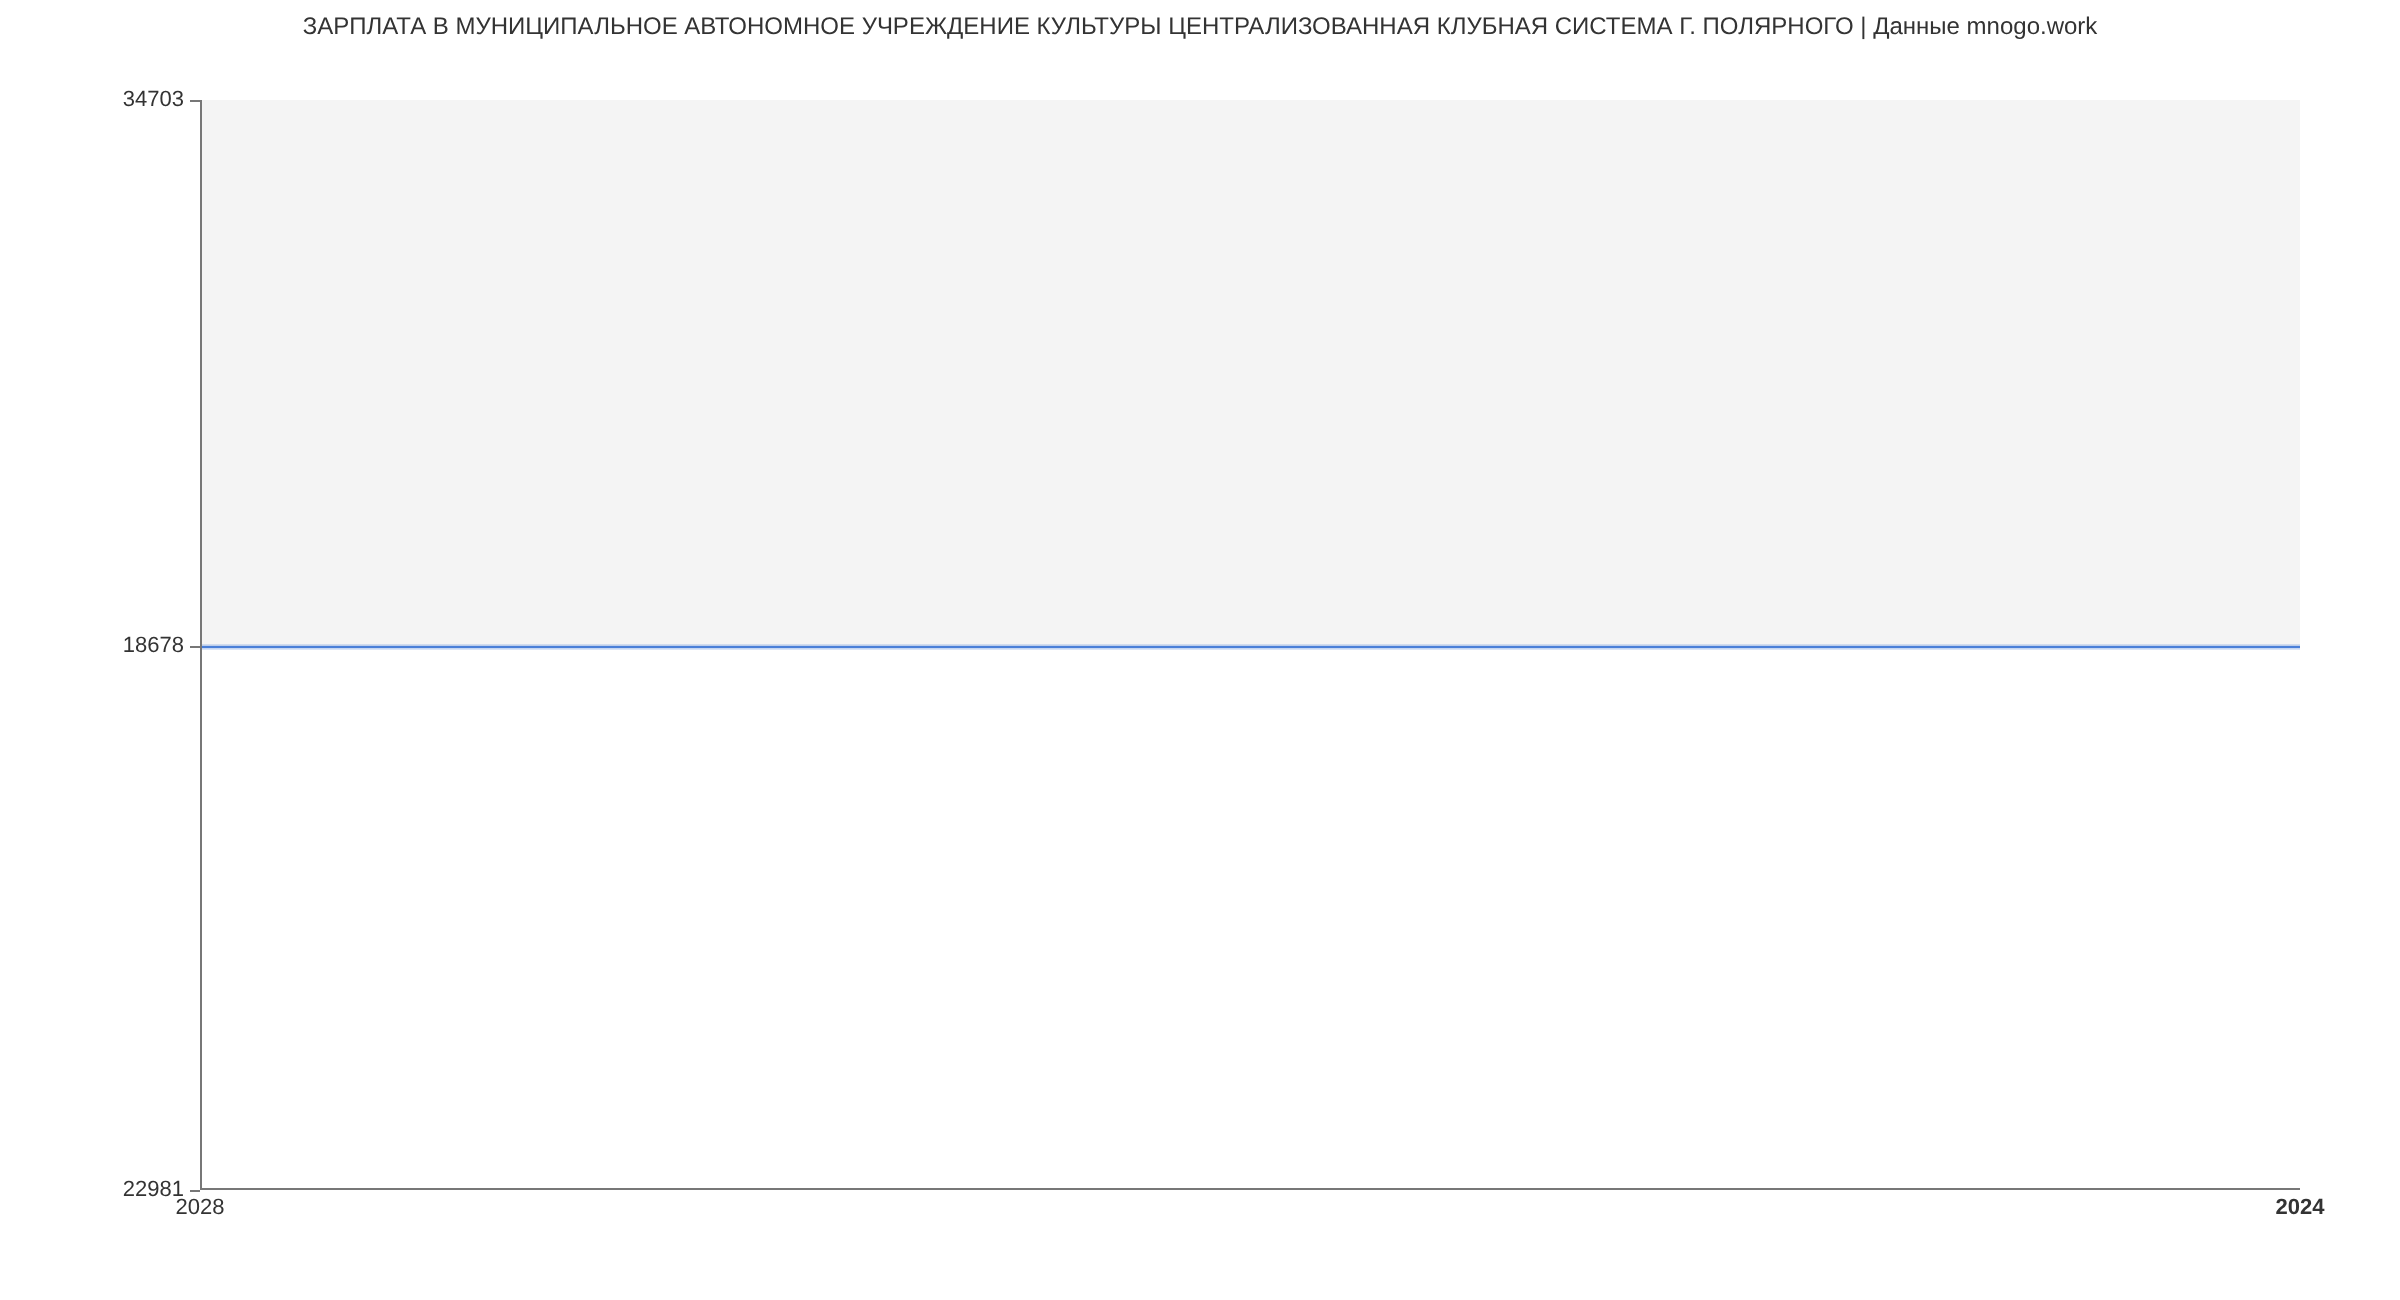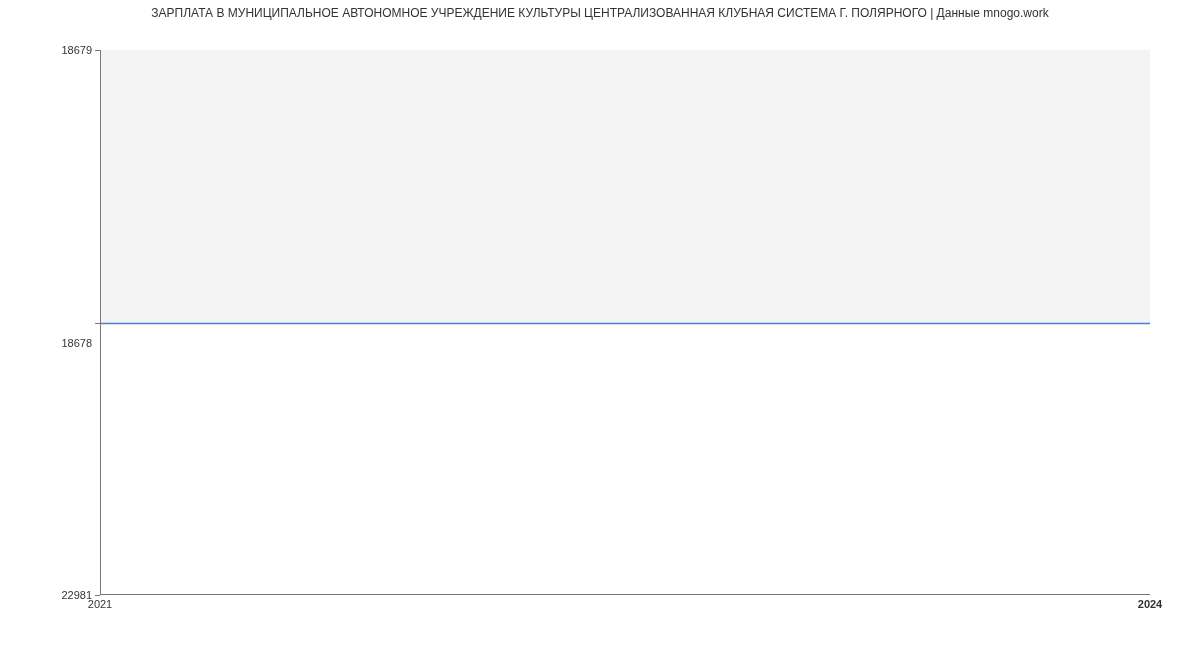--- a/index.html
+++ b/index.html
@@ -26,19 +26,19 @@
   </div>
 
   <div class="data-line" style="top: 322.5px;"></div>
 
   <div class="axis-border"></div>
 
   <div class="y-tick" style="top: 50px;"></div>
   <div class="y-tick" style="top: 322.5px;"></div>
   <div class="y-tick" style="top: 595px;"></div>
 
-  <div class="y-label" style="top: 50px;">18679</div>
-  <div class="y-label" style="top: 322.5px; margin-top: 20px;">18678</div>
+  <div class="y-label" style="top: 50px;">34703</div>
+  <div class="y-label" style="top: 322.5px;">18678</div>
   <div class="y-label" style="top: 595px;">22981</div>
 
-  <div class="x-label" style="left: 100px;">2021</div>
+  <div class="x-label" style="left: 100px;">2028</div>
   <div class="x-label" style="left: 1150px; font-weight: bold;">2024</div>
 </div>
 
 </body></html>

